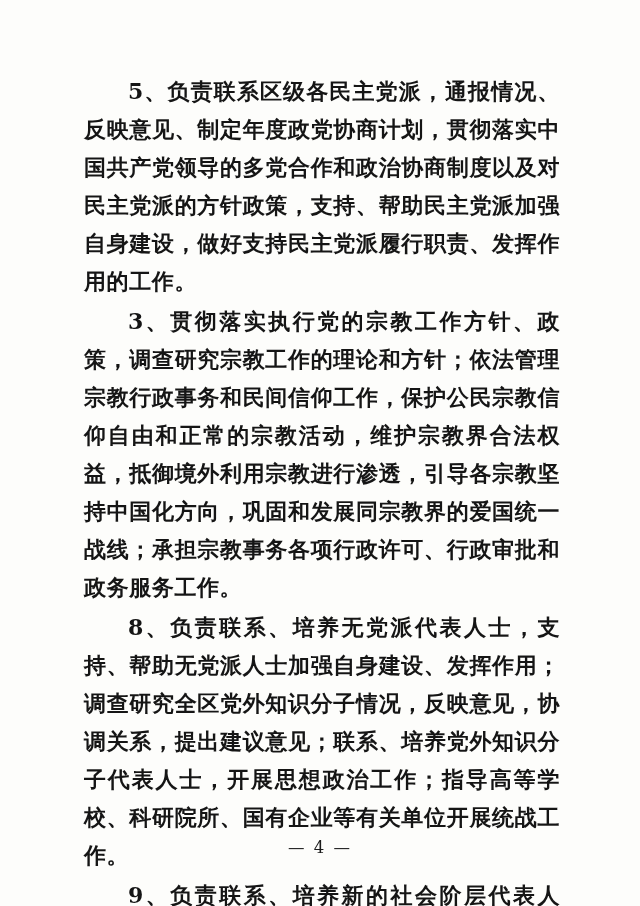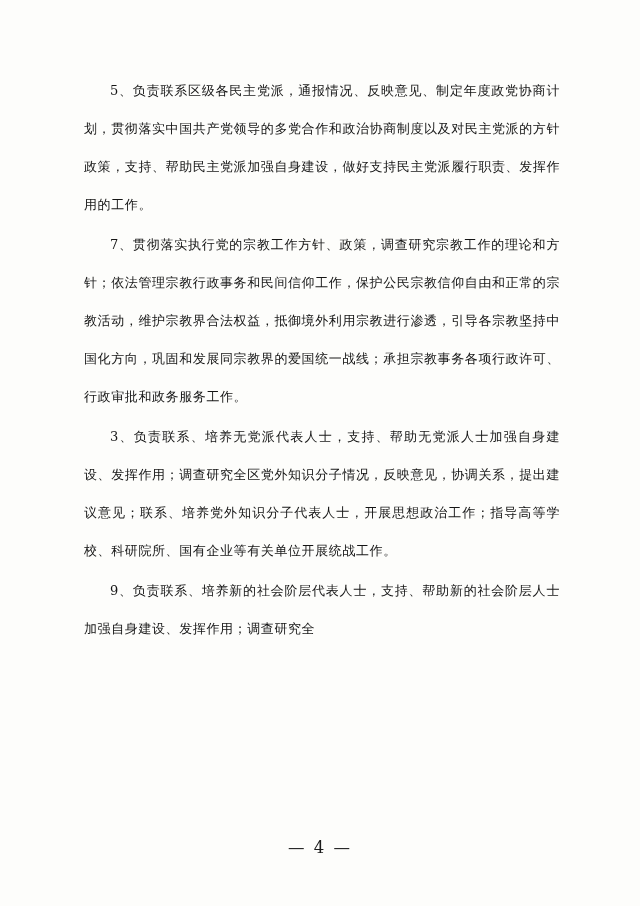--- a/index.html
+++ b/index.html
@@ -23,45 +23,45 @@
     height: 906px;
     background: #fdfdfb;
   }
   .content {
     position: absolute;
     left: 84px;
     top: 72px;
     width: 476px;
   }
   .para {
-    font-size: 13px;
+    font-size: 22px;
     line-height: 38px;
     text-align: justify;
     text-justify: inter-ideograph;
     letter-spacing: 0.6px;
     margin: 0 0 2px 0;
     text-indent: 2em;
     color: #151515;
-    font-weight: 400;
+    font-weight: 700;
   }
   .page-number {
     position: absolute;
     left: 0;
     right: 0;
     top: 838px;
     text-align: center;
     font-size: 16.5px;
     color: #1b1b1b;
     letter-spacing: 2px;
   }
 </style>
 </head>
 <body>
 
 <div class="page">
   <div class="content">
     <p class="para">5、负责联系区级各民主党派，通报情况、反映意见、制定年度政党协商计划，贯彻落实中国共产党领导的多党合作和政治协商制度以及对民主党派的方针政策，支持、帮助民主党派加强自身建设，做好支持民主党派履行职责、发挥作用的工作。</p>
-    <p class="para">7、贯彻落实执行党的宗教工作方针、政策，调查研究宗教工作的理论和方针；依法管理宗教行政事务和民间信仰工作，保护公民宗教信仰自由和正常的宗教活动，维护宗教界合法权益，抵御境外利用宗教进行渗透，引导各宗教坚持中国化方向，巩固和发展同宗教界的爱国统一战线；承担宗教事务各项行政许可、行政审批和政务服务工作。</p>
-    <p class="para">3、负责联系、培养无党派代表人士，支持、帮助无党派人士加强自身建设、发挥作用；调查研究全区党外知识分子情况，反映意见，协调关系，提出建议意见；联系、培养党外知识分子代表人士，开展思想政治工作；指导高等学校、科研院所、国有企业等有关单位开展统战工作。</p>
+    <p class="para">3、贯彻落实执行党的宗教工作方针、政策，调查研究宗教工作的理论和方针；依法管理宗教行政事务和民间信仰工作，保护公民宗教信仰自由和正常的宗教活动，维护宗教界合法权益，抵御境外利用宗教进行渗透，引导各宗教坚持中国化方向，巩固和发展同宗教界的爱国统一战线；承担宗教事务各项行政许可、行政审批和政务服务工作。</p>
+    <p class="para">8、负责联系、培养无党派代表人士，支持、帮助无党派人士加强自身建设、发挥作用；调查研究全区党外知识分子情况，反映意见，协调关系，提出建议意见；联系、培养党外知识分子代表人士，开展思想政治工作；指导高等学校、科研院所、国有企业等有关单位开展统战工作。</p>
     <p class="para">9、负责联系、培养新的社会阶层代表人士，支持、帮助新的社会阶层人士加强自身建设、发挥作用；调查研究全</p>
   </div>
   <div class="page-number">— 4 —</div>
 </div>
 
 </body></html>

